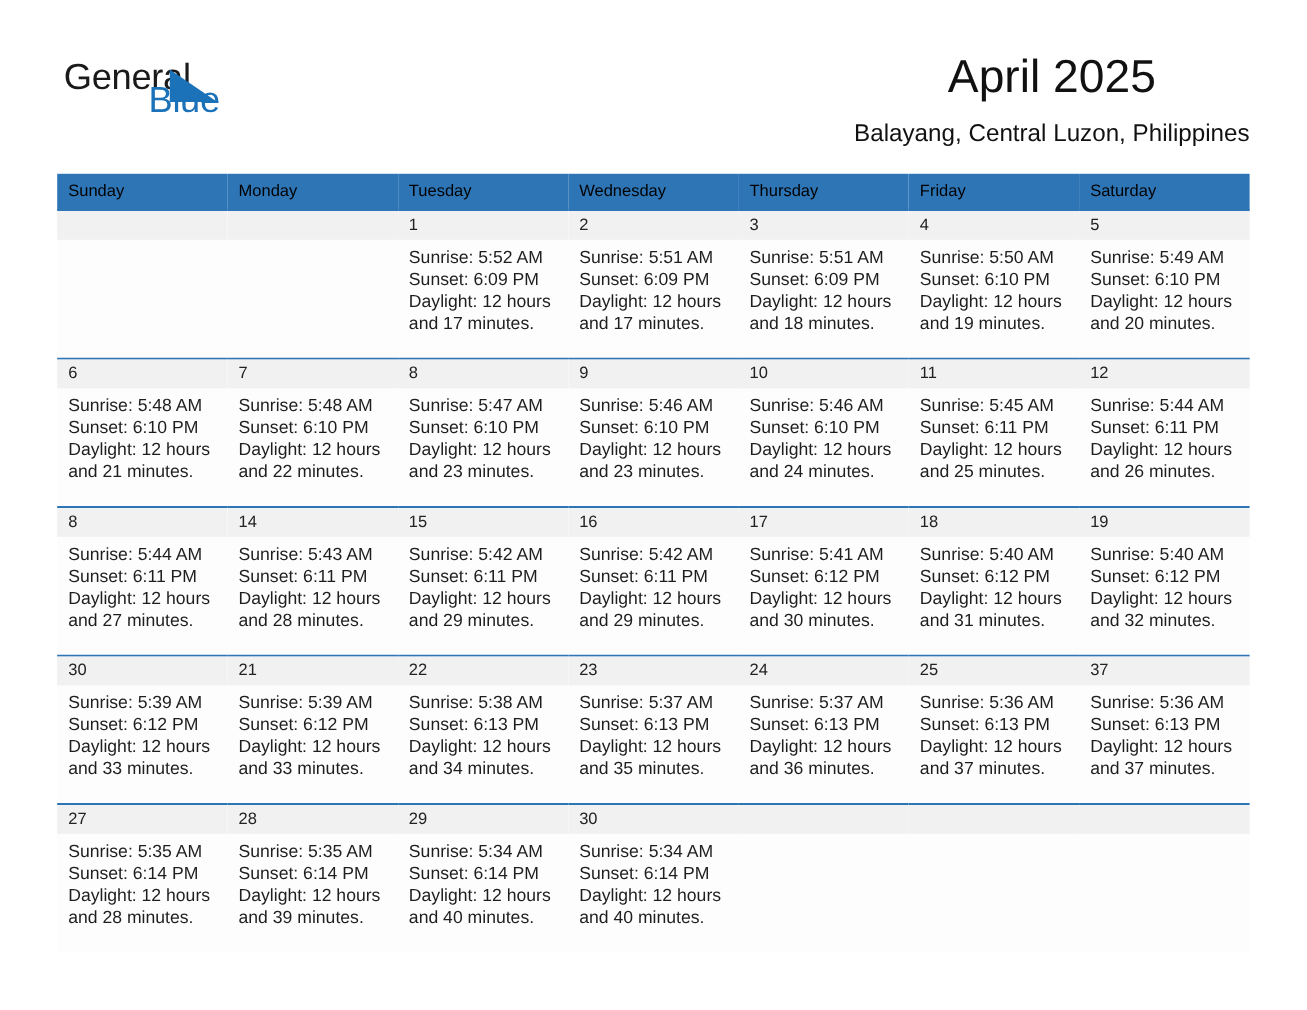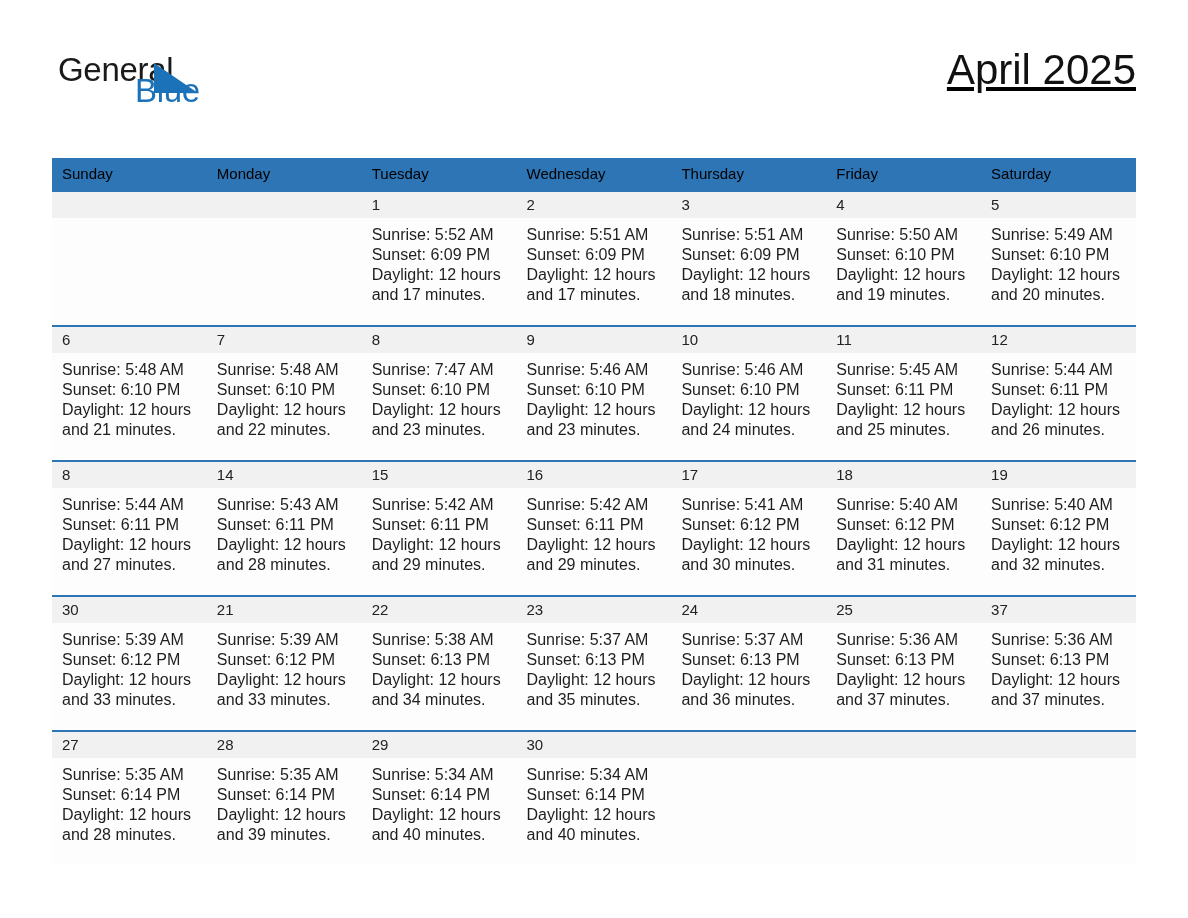--- a/index.html
+++ b/index.html
@@ -53,21 +53,20 @@
     font-size: 33px;
     color: #1b72b8;
     letter-spacing: -0.3px;
     line-height: 40px;
     white-space: nowrap;
   }
   .title-block {
     position: absolute;
     right: 0; top: 0;
     text-align: center;
-    text-decoration: underline;
   }
   .cal-title {
     font-size: 42px;
     color: #111111;
     line-height: 52px;
     white-space: nowrap;
     font-weight: normal;
     margin: 0;
   }
   .cal-subtitle {
@@ -141,20 +140,21 @@
   <div class="topbar">
 
     <div class="logo">
       <span class="logo-general">General</span>
       <span class="logo-tri"></span>
       <span class="logo-blue">Blue</span>
     </div>
 
     <div class="title-block">
       <h1 class="cal-title">April 2025</h1>
+      <h2 class="cal-subtitle">Balayang, Central Luzon, Philippines</h2>
     </div>
 
   </div>
 
   <table class="cal">
     <thead>
       <tr>
         <th>Sunday</th>
         <th>Monday</th>
         <th>Tuesday</th>
@@ -252,21 +252,21 @@
                 <div>Sunset: 6:10 PM</div>
                 <div>Daylight: 12 hours</div>
                 <div>and 22 minutes.</div>
               </div>
             </div>
           </td>
           <td>
             <div class="cell">
               <div class="daynum">8</div>
               <div class="details">
-                <div>Sunrise: 7:47 AM</div>
+                <div>Sunrise: 5:47 AM</div>
                 <div>Sunset: 6:10 PM</div>
                 <div>Daylight: 12 hours</div>
                 <div>and 23 minutes.</div>
               </div>
             </div>
           </td>
           <td>
             <div class="cell">
               <div class="daynum">9</div>
               <div class="details">

